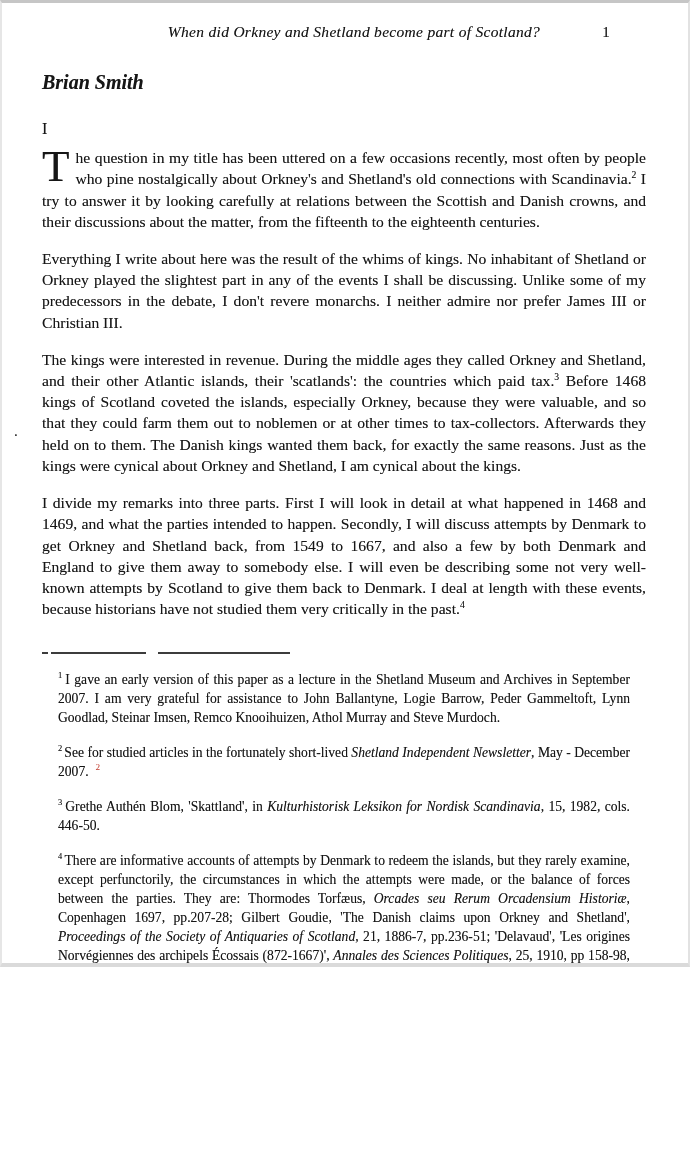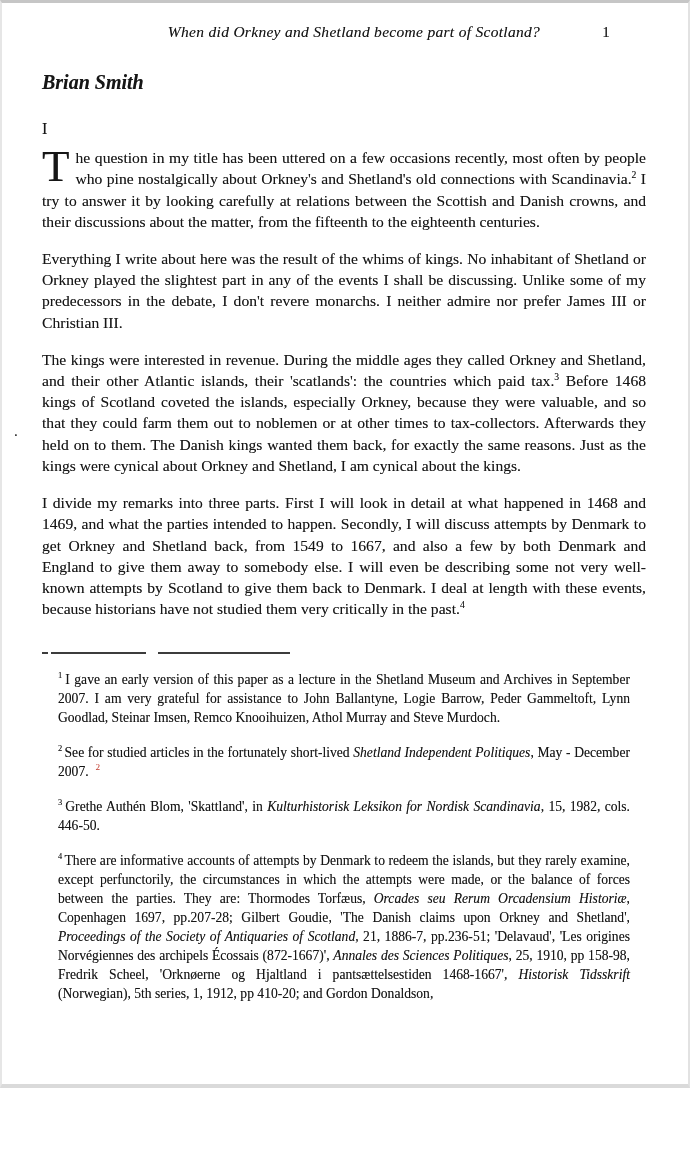--- a/index.html
+++ b/index.html
@@ -1,19 +1,19 @@
 <!DOCTYPE html>
 <html><head>
 <meta charset="utf-8">
 <style>
   html, body { margin: 0; padding: 0; background: #ffffff; }
   .scan-page {
     position: relative;
     width: 690px;
-    height: 1088px;
+    height: 967px;
     margin: 0;
     background: #ffffff;
     border-top: 3px solid #c6c6c6;
     border-bottom: 4px solid #dadada;
     border-left: 2px solid #e6e6e6;
     border-right: 2px solid #e2e2e2;
     box-sizing: border-box;
     overflow: hidden;
     font-family: "Liberation Serif", "DejaVu Serif", serif;
     color: #161616;
@@ -133,20 +133,20 @@
     <p class="body-paragraph"><span class="run-normal">Everything I write about here was the result of the whims of kings. No inhabitant of Shetland or Orkney played the slightest part in any of the events I shall be discussing. Unlike some of my predecessors in the debate, I don't revere monarchs. I neither admire nor prefer James III or Christian III.</span></p>
 
     <p class="body-paragraph"><span class="run-normal">The kings were interested in revenue. During the middle ages they called Orkney and Shetland, and their other Atlantic islands, their 'scatlands': the countries which paid tax.</span><span class="run-sup">3</span><span class="run-normal"> Before 1468 kings of Scotland coveted the islands, especially Orkney, because they were valuable, and so that they could farm them out to noblemen or at other times to tax-collectors. Afterwards they held on to them. The Danish kings wanted them back, for exactly the same reasons. Just as the kings were cynical about Orkney and Shetland, I am cynical about the kings.</span></p>
 
     <p class="body-paragraph"><span class="run-normal">I divide my remarks into three parts. First I will look in detail at what happened in 1468 and 1469, and what the parties intended to happen. Secondly, I will discuss attempts by Denmark to get Orkney and Shetland back, from 1549 to 1667, and also a few by both Denmark and England to give them away to somebody else. I will even be describing some not very well-known attempts by Scotland to give them back to Denmark. I deal at length with these events, because historians have not studied them very critically in the past.</span><span class="run-sup">4</span></p>
 
     <div class="footnote-separator"></div>
 
     <div class="footnotes">
       <p class="footnote"><span class="run-sup">1 </span><span class="run-normal">I gave an early version of this paper as a lecture in the Shetland Museum and Archives in September 2007. I am very grateful for assistance to John Ballantyne, Logie Barrow, Peder Gammeltoft, Lynn Goodlad, Steinar Imsen, Remco Knooihuizen, Athol Murray and Steve Murdoch.</span></p>
-      <p class="footnote"><span class="run-sup">2 </span><span class="run-normal">See for studied articles in the fortunately short-lived </span><span class="run-italic">Shetland Independent Politiques</span><span class="run-normal">, May - December 2007.</span><span class="run-supred">2</span></p>
+      <p class="footnote"><span class="run-sup">2 </span><span class="run-normal">See for studied articles in the fortunately short-lived </span><span class="run-italic">Shetland Independent Newsletter</span><span class="run-normal">, May - December 2007.</span><span class="run-supred">2</span></p>
       <p class="footnote"><span class="run-sup">3 </span><span class="run-normal">Grethe Authén Blom, 'Skattland', in </span><span class="run-italic">Kulturhistorisk Leksikon for Nordisk Scandinavia</span><span class="run-normal">, 15, 1982, cols. 446-50.</span></p>
       <p class="footnote"><span class="run-sup">4 </span><span class="run-normal">There are informative accounts of attempts by Denmark to redeem the islands, but they rarely examine, except perfunctorily, the circumstances in which the attempts were made, or the balance of forces between the parties. They are: Thormodes Torfæus, </span><span class="run-italic">Orcades seu Rerum Orcadensium Historiæ</span><span class="run-normal">, Copenhagen 1697, pp.207-28; Gilbert Goudie, 'The Danish claims upon Orkney and Shetland', </span><span class="run-italic">Proceedings of the Society of Antiquaries of Scotland</span><span class="run-normal">, 21, 1886-7, pp.236-51; 'Delavaud', 'Les origines Norvégiennes des archipels Écossais (872-1667)', </span><span class="run-italic">Annales des Sciences Politiques</span><span class="run-normal">, 25, 1910, pp 158-98, Fredrik Scheel, 'Orknøerne og Hjaltland i pantsættelsestiden 1468-1667', </span><span class="run-italic">Historisk Tidsskrift</span><span class="run-normal"> (Norwegian), 5th series, 1, 1912, pp 410-20; and Gordon Donaldson,</span></p>
     </div>
 
     <span class="margin-artifact">.</span>
   </div>
 </div>
 
 </body></html>

